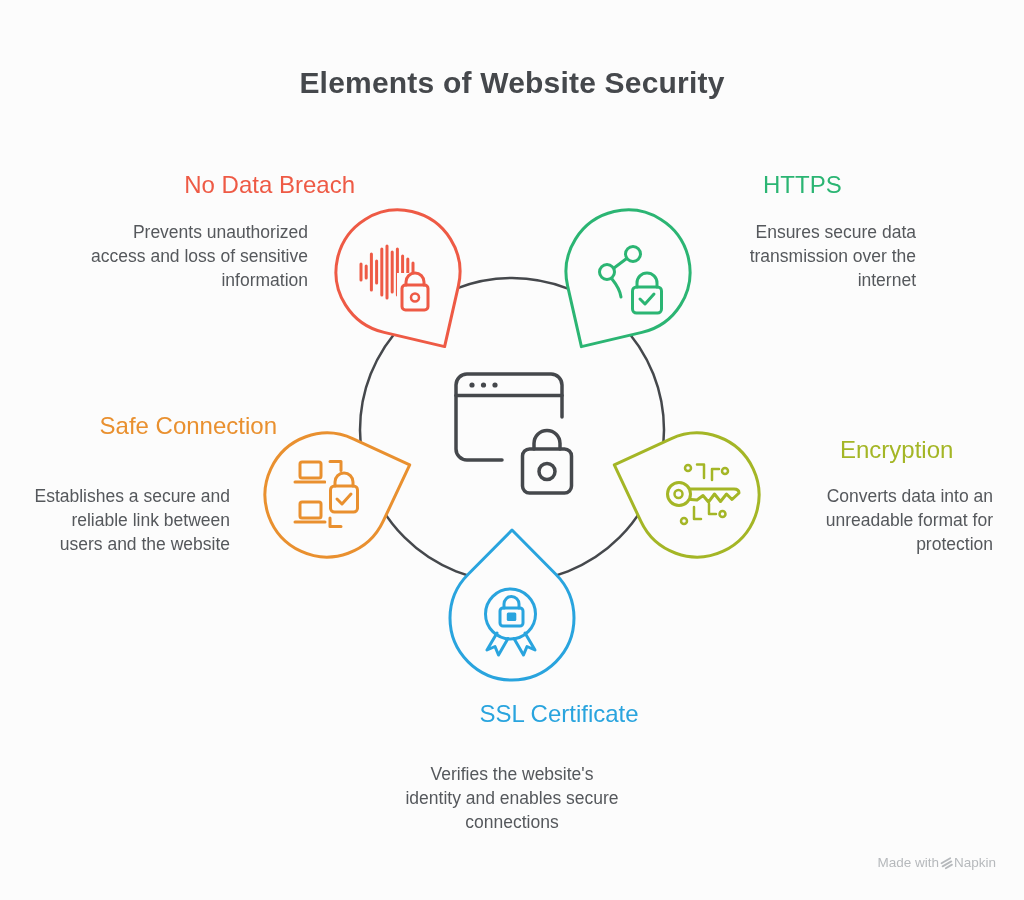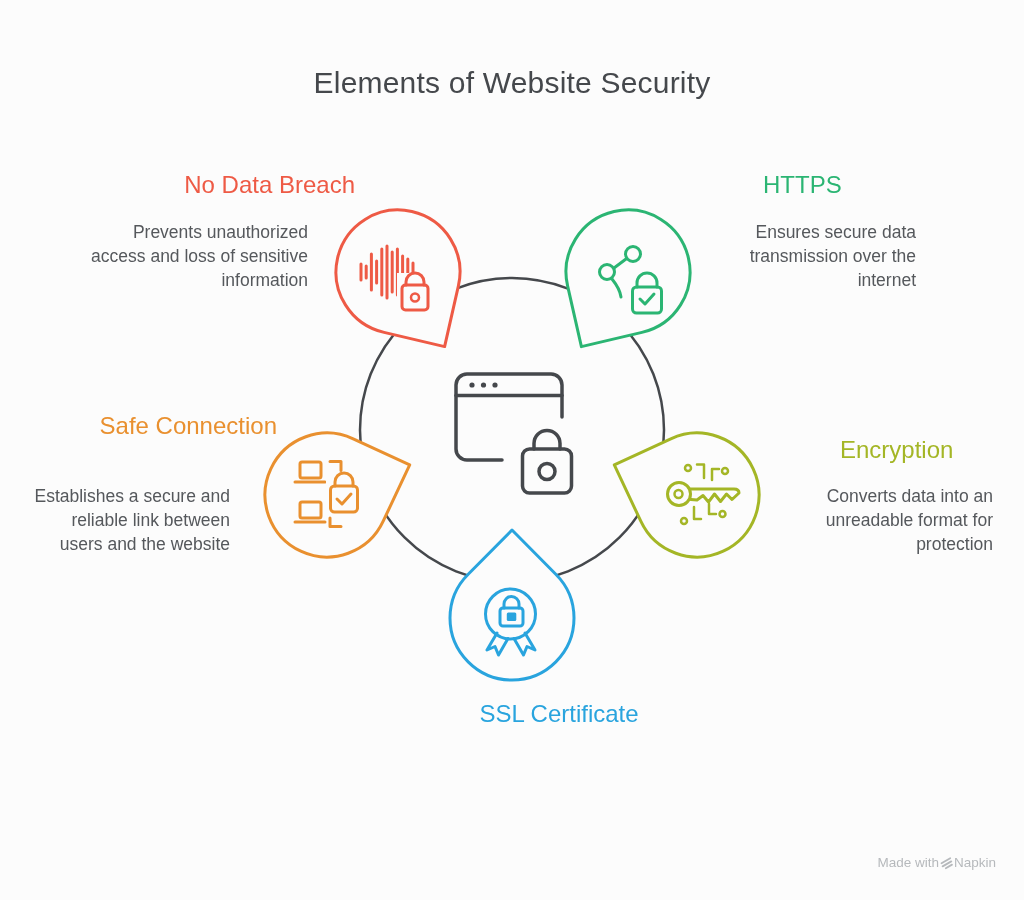--- a/index.html
+++ b/index.html
@@ -4,21 +4,21 @@
 <style>
   html,body{margin:0;padding:0;background:#fcfcfc;}
   .stage{
     position:relative;width:1024px;height:900px;overflow:hidden;
     background:var(--c-background,#fcfcfc);
     font-family:"Liberation Sans",sans-serif;
   }
   .stage svg.diagram{position:absolute;inset:0;}
   .title{
     position:absolute;top:66px;left:0;right:0;margin:0;
-    text-align:center;font-size:30px;font-weight:400;
+    text-align:center;font-size:30px;font-weight:700;
     color:var(--c-dark,#45484c);letter-spacing:.2px;
   }
   .el-label{
     position:absolute;font-size:24px;font-weight:500;line-height:1.2;margin-left:47px;
   }
   .el-desc{
     position:absolute;font-size:17.5px;line-height:24px;
     color:var(--c-text,#55585c);
     text-align:right;
   }
@@ -165,20 +165,21 @@
   <div class="el-label c-green" style="top:171px;left:716px;width:250px;">HTTPS</div>
   <div class="el-desc" style="top:220px;left:716px;width:200px;">Ensures secure data transmission over the internet</div>
 
   <div class="el-label ta-r c-orange" style="top:412px;left:0px;width:230px;">Safe Connection</div>
   <div class="el-desc ta-r" style="top:484px;left:25px;width:205px;">Establishes a secure and reliable link between users and the website</div>
 
   <div class="el-label c-olive" style="top:436px;left:793px;width:250px;">Encryption</div>
   <div class="el-desc" style="top:484px;left:793px;width:200px;">Converts data into an unreadable format for protection</div>
 
   <div class="el-label ta-c c-blue" style="top:700px;left:362px;width:300px;">SSL Certificate</div>
+  <div class="el-desc ta-c" style="top:762px;left:402px;width:220px;">Verifies the website's identity and enables secure connections</div>
 
   <div class="watermark">
     <span>Made with</span>
     <svg width="15" height="15" viewBox="0 0 15 15">
       <g stroke="currentColor" stroke-width="1.8" stroke-linecap="round" fill="none">
         <path d="M 2.5 8.2 L 11.2 3.2"></path>
         <path d="M 3.6 11.4 L 12.3 6.4"></path>
         <path d="M 6.8 13.2 L 13 9.6"></path>
       </g>
     </svg>

